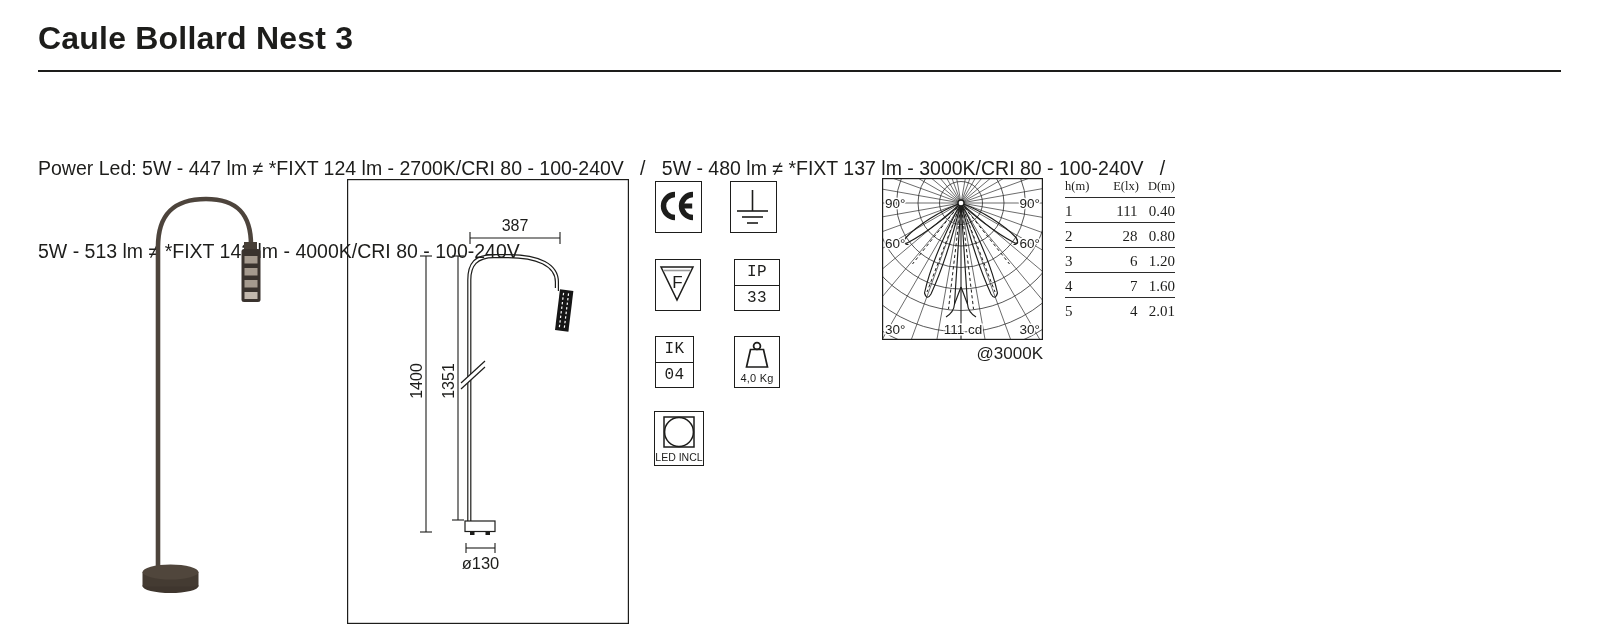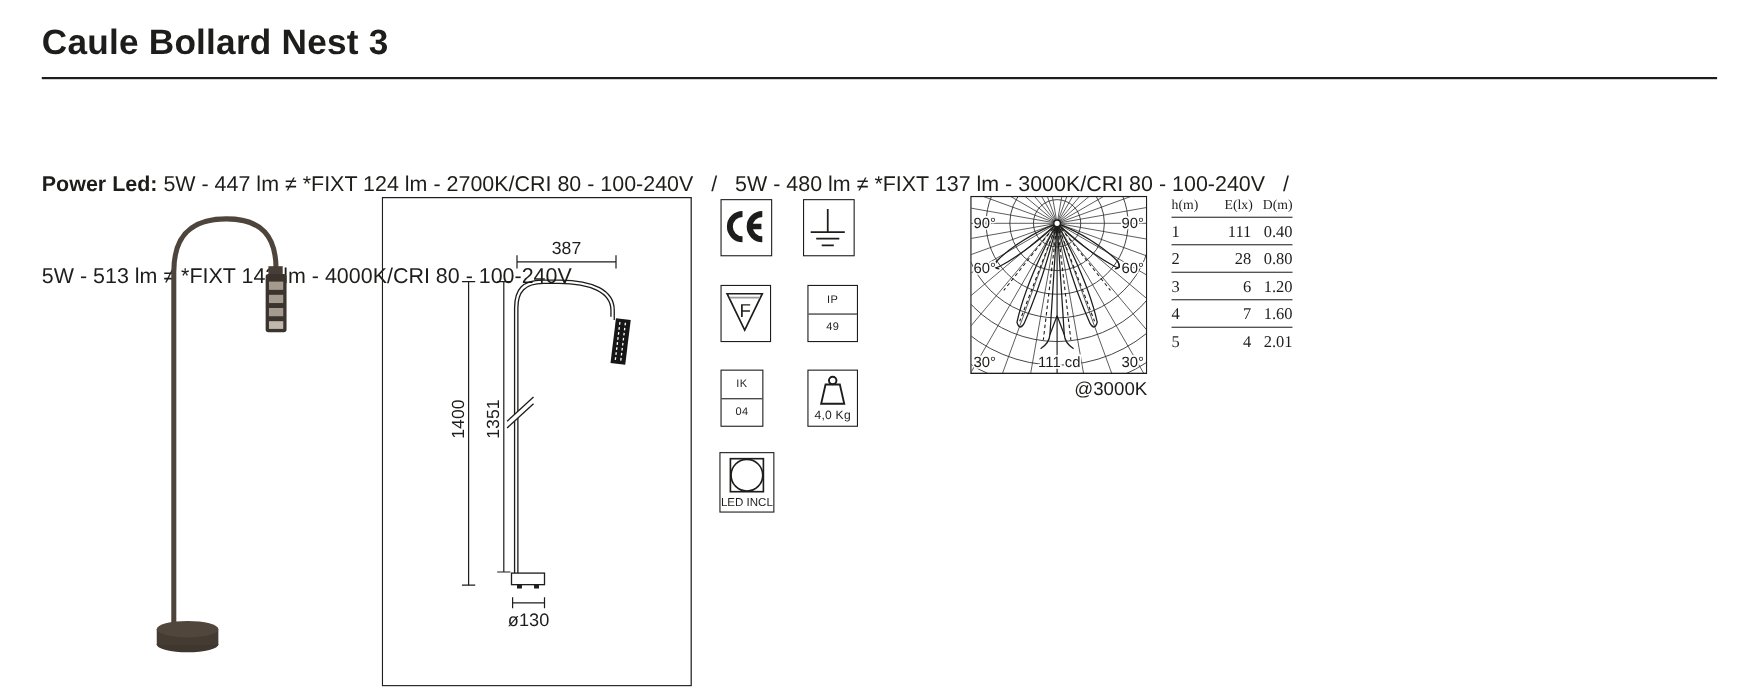--- a/index.html
+++ b/index.html
@@ -4,25 +4,25 @@
 <style>
   html,body{margin:0;padding:0;}
   body{
     width:1598px;height:636px;background:#ffffff;position:relative;
     font-family:"Liberation Sans",sans-serif;color:#1d1d1b;overflow:hidden;
   }
   .abs{position:absolute;}
   .page-title{left:38px;top:20px;font-size:32px;font-weight:bold;letter-spacing:.2px;}
   .rule{left:38px;top:70px;width:1523px;border-top:2px solid #1d1d1b;height:0;}
   .spec{left:38px;top:100px;font-size:19.5px;line-height:27.5px;white-space:pre;}
-  .spec b{font-weight:bold;}
+  .spec b{font-weight:normal;}
   svg text{font-family:"Liberation Sans",sans-serif;fill:#1d1d1b;}
   .badge{position:absolute;border:1.6px solid #1d1d1b;background:#fff;box-sizing:border-box;}
   .badge-split{display:flex;flex-direction:column;}
-  .badge-split .half{flex:1;display:flex;align-items:center;justify-content:center;font-size:10px;letter-spacing:.4px;}
+  .badge-split .half{flex:1;display:flex;align-items:center;justify-content:center;font-size:16px;letter-spacing:.4px;font-family:Liberation Mono, monospace;}
   .badge-split .half.bottom{border-top:1.4px solid #1d1d1b;}
   .badge-caption{position:absolute;left:0;right:0;text-align:center;font-size:11px;letter-spacing:.2px;}
   .w-caption{bottom:3px;}
   .led-caption{bottom:2px;font-size:10.5px;letter-spacing:0;}
   .cct-label{left:940px;top:344px;width:103px;text-align:right;font-size:17px;}
   .ph-table{left:1065px;top:178px;width:110px;}
   .ph-row{display:flex;align-items:baseline;border-bottom:1px solid #2b2b2b;padding:4.5px 0 2.5px;font-size:15px;font-family:Liberation Serif, serif;}
   .ph-row:last-child{border-bottom:none;}
   .ph-head{font-size:12.5px;padding:1px 0 3px;}
   .ph-row .c1{width:24px;text-align:left;}
@@ -130,21 +130,21 @@
 <div class="badge" style="left:655px;top:259px;width:46px;height:52px;">
   <svg width="42" height="48" viewBox="0 0 42 48">
     <polygon points="5,7 37,7 21,40" fill="none" stroke="#1d1d1b" stroke-width="1.5"></polygon>
     <line x1="7.5" y1="10.5" x2="34.5" y2="10.5" stroke="#9a9a9a" stroke-width="1.6"></line>
     <text x="21.5" y="28" font-size="17" text-anchor="middle">F</text>
   </svg>
 </div>
 
 <div class="badge badge-split" style="left:734px;top:259px;width:46px;height:52px;">
   <div class="half">IP</div>
-  <div class="half bottom">49</div>
+  <div class="half bottom">33</div>
 </div>
 
 <div class="badge badge-split" style="left:655px;top:336px;width:39px;height:52px;">
   <div class="half">IK</div>
   <div class="half bottom">04</div>
 </div>
 
 <div class="badge" style="left:734px;top:336px;width:46px;height:52px;">
   <svg width="42" height="34" viewBox="0 0 42 34" style="display:block;margin:2px auto 0;">
     <circle cx="21" cy="7" r="3.4" fill="none" stroke="#1d1d1b" stroke-width="1.8"></circle>

